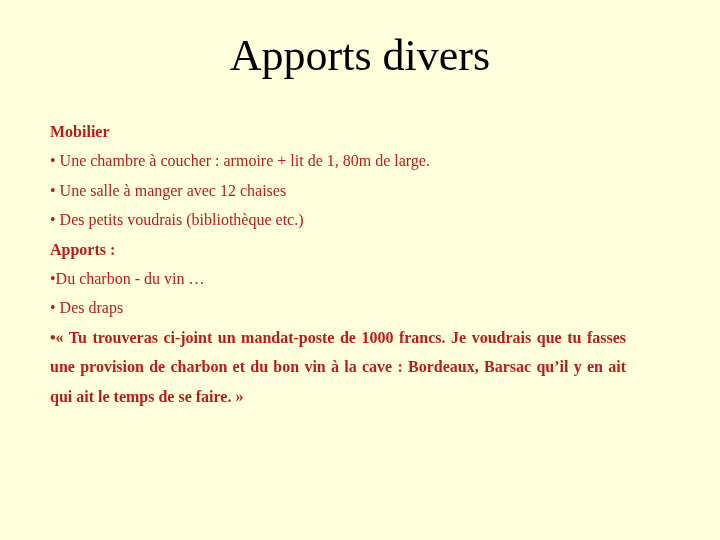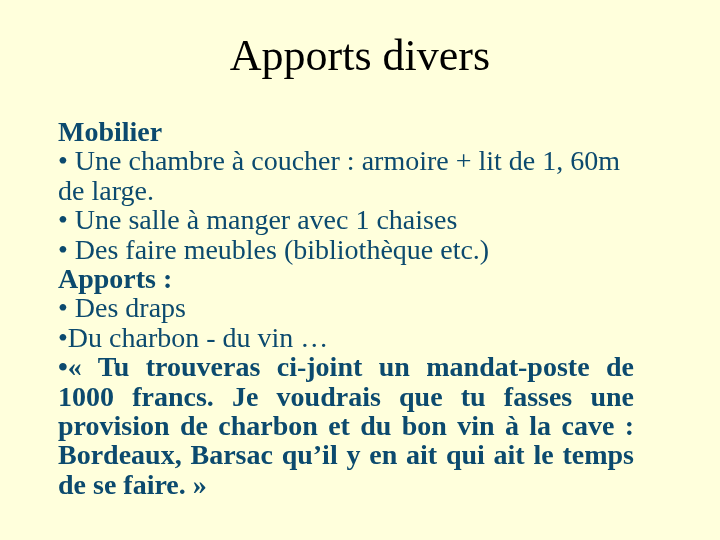--- a/index.html
+++ b/index.html
@@ -20,42 +20,42 @@
     width: 720px;
     text-align: center;
     font-size: 44px;
     line-height: 52px;
     font-weight: 400;
     color: #000000;
   }
   .slide-body {
     position: absolute;
     top: 117px;
-    left: 58px;
+    left: 50px;
     width: 576px;
-    font-size: 28px;
+    font-size: 16px;
     line-height: 29.4px;
-    color: #0c4a6e;
+    color: #b91c1c;
   }
   .heading-line { font-weight: 700; }
   .bullet-line { font-weight: 400; }
   .quote-paragraph {
     font-weight: 700;
     text-align: justify;
   }
 </style>
 </head>
 <body style="background: rgb(255, 255, 220);">
 
 <div class="slide" style="background: rgb(255, 255, 220); color: rgb(0, 0, 0);">
   <div class="slide-title">Apports divers</div>
 
   <div class="slide-body">
     <div class="heading-line">Mobilier</div>
-    <div class="bullet-line">• Une chambre à coucher : armoire + lit de 1, 60m de large.</div>
-    <div class="bullet-line">• Une salle à manger avec 1 chaises</div>
-    <div class="bullet-line">• Des faire meubles (bibliothèque etc.)</div>
+    <div class="bullet-line">• Une chambre à coucher : armoire + lit de 1, 80m de large.</div>
+    <div class="bullet-line">• Une salle à manger avec 12 chaises</div>
+    <div class="bullet-line">• Des petits voudrais (bibliothèque etc.)</div>
     <div class="heading-line">Apports :</div>
+    <div class="bullet-line">•Du charbon - du vin …</div>
     <div class="bullet-line">• Des draps</div>
-    <div class="bullet-line">•Du charbon - du vin …</div>
     <div class="quote-paragraph">•« Tu trouveras ci-joint un mandat-poste de 1000 francs. Je voudrais que tu fasses une provision de charbon  et du bon vin à la cave : Bordeaux, Barsac qu’il y en ait qui ait le temps de se faire. »</div>
   </div>
 </div>
 
 </body></html>

